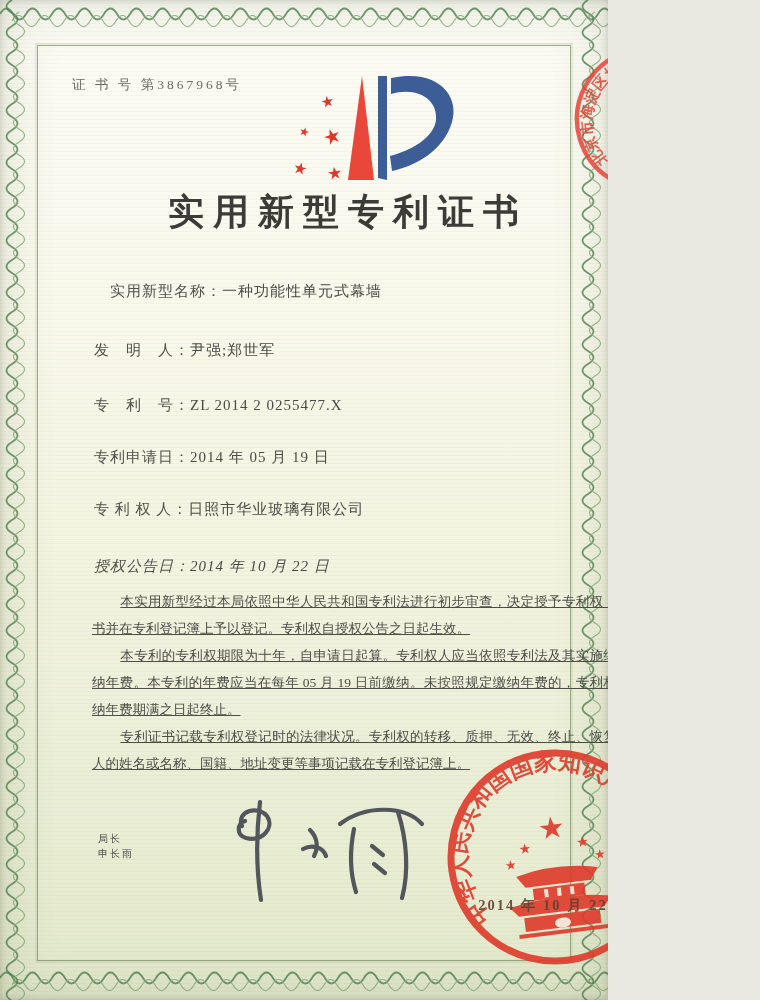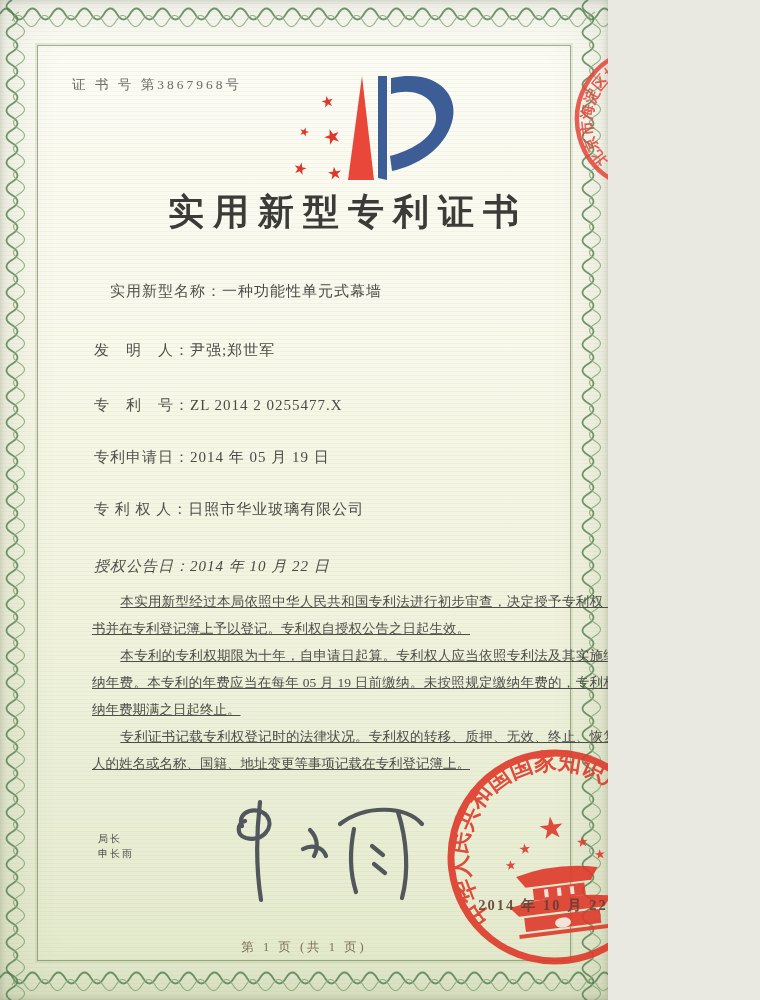--- a/index.html
+++ b/index.html
@@ -174,15 +174,14 @@
     <text font-size="15" fill="#e5453a" font-weight="bold">
       <textPath href="#taxArcTop" startOffset="4">北京市海淀区地方税务局</textPath>
     </text>
     <text x="75" y="70" font-size="14" fill="#e5453a" text-anchor="middle" font-weight="bold">印 花 税</text>
     <text x="75" y="88" font-size="13" fill="#e5453a" text-anchor="middle" font-weight="bold">代缴专用章</text>
     <text font-size="12" fill="#e5453a" font-weight="bold">
       <textPath href="#taxArcBottom" startOffset="6">国家知识产权局</textPath>
     </text>
   </svg>
 
-  <div class="footer">第 1 页 (共 1 页)</div>
 
 </div>
 
 </body></html>

